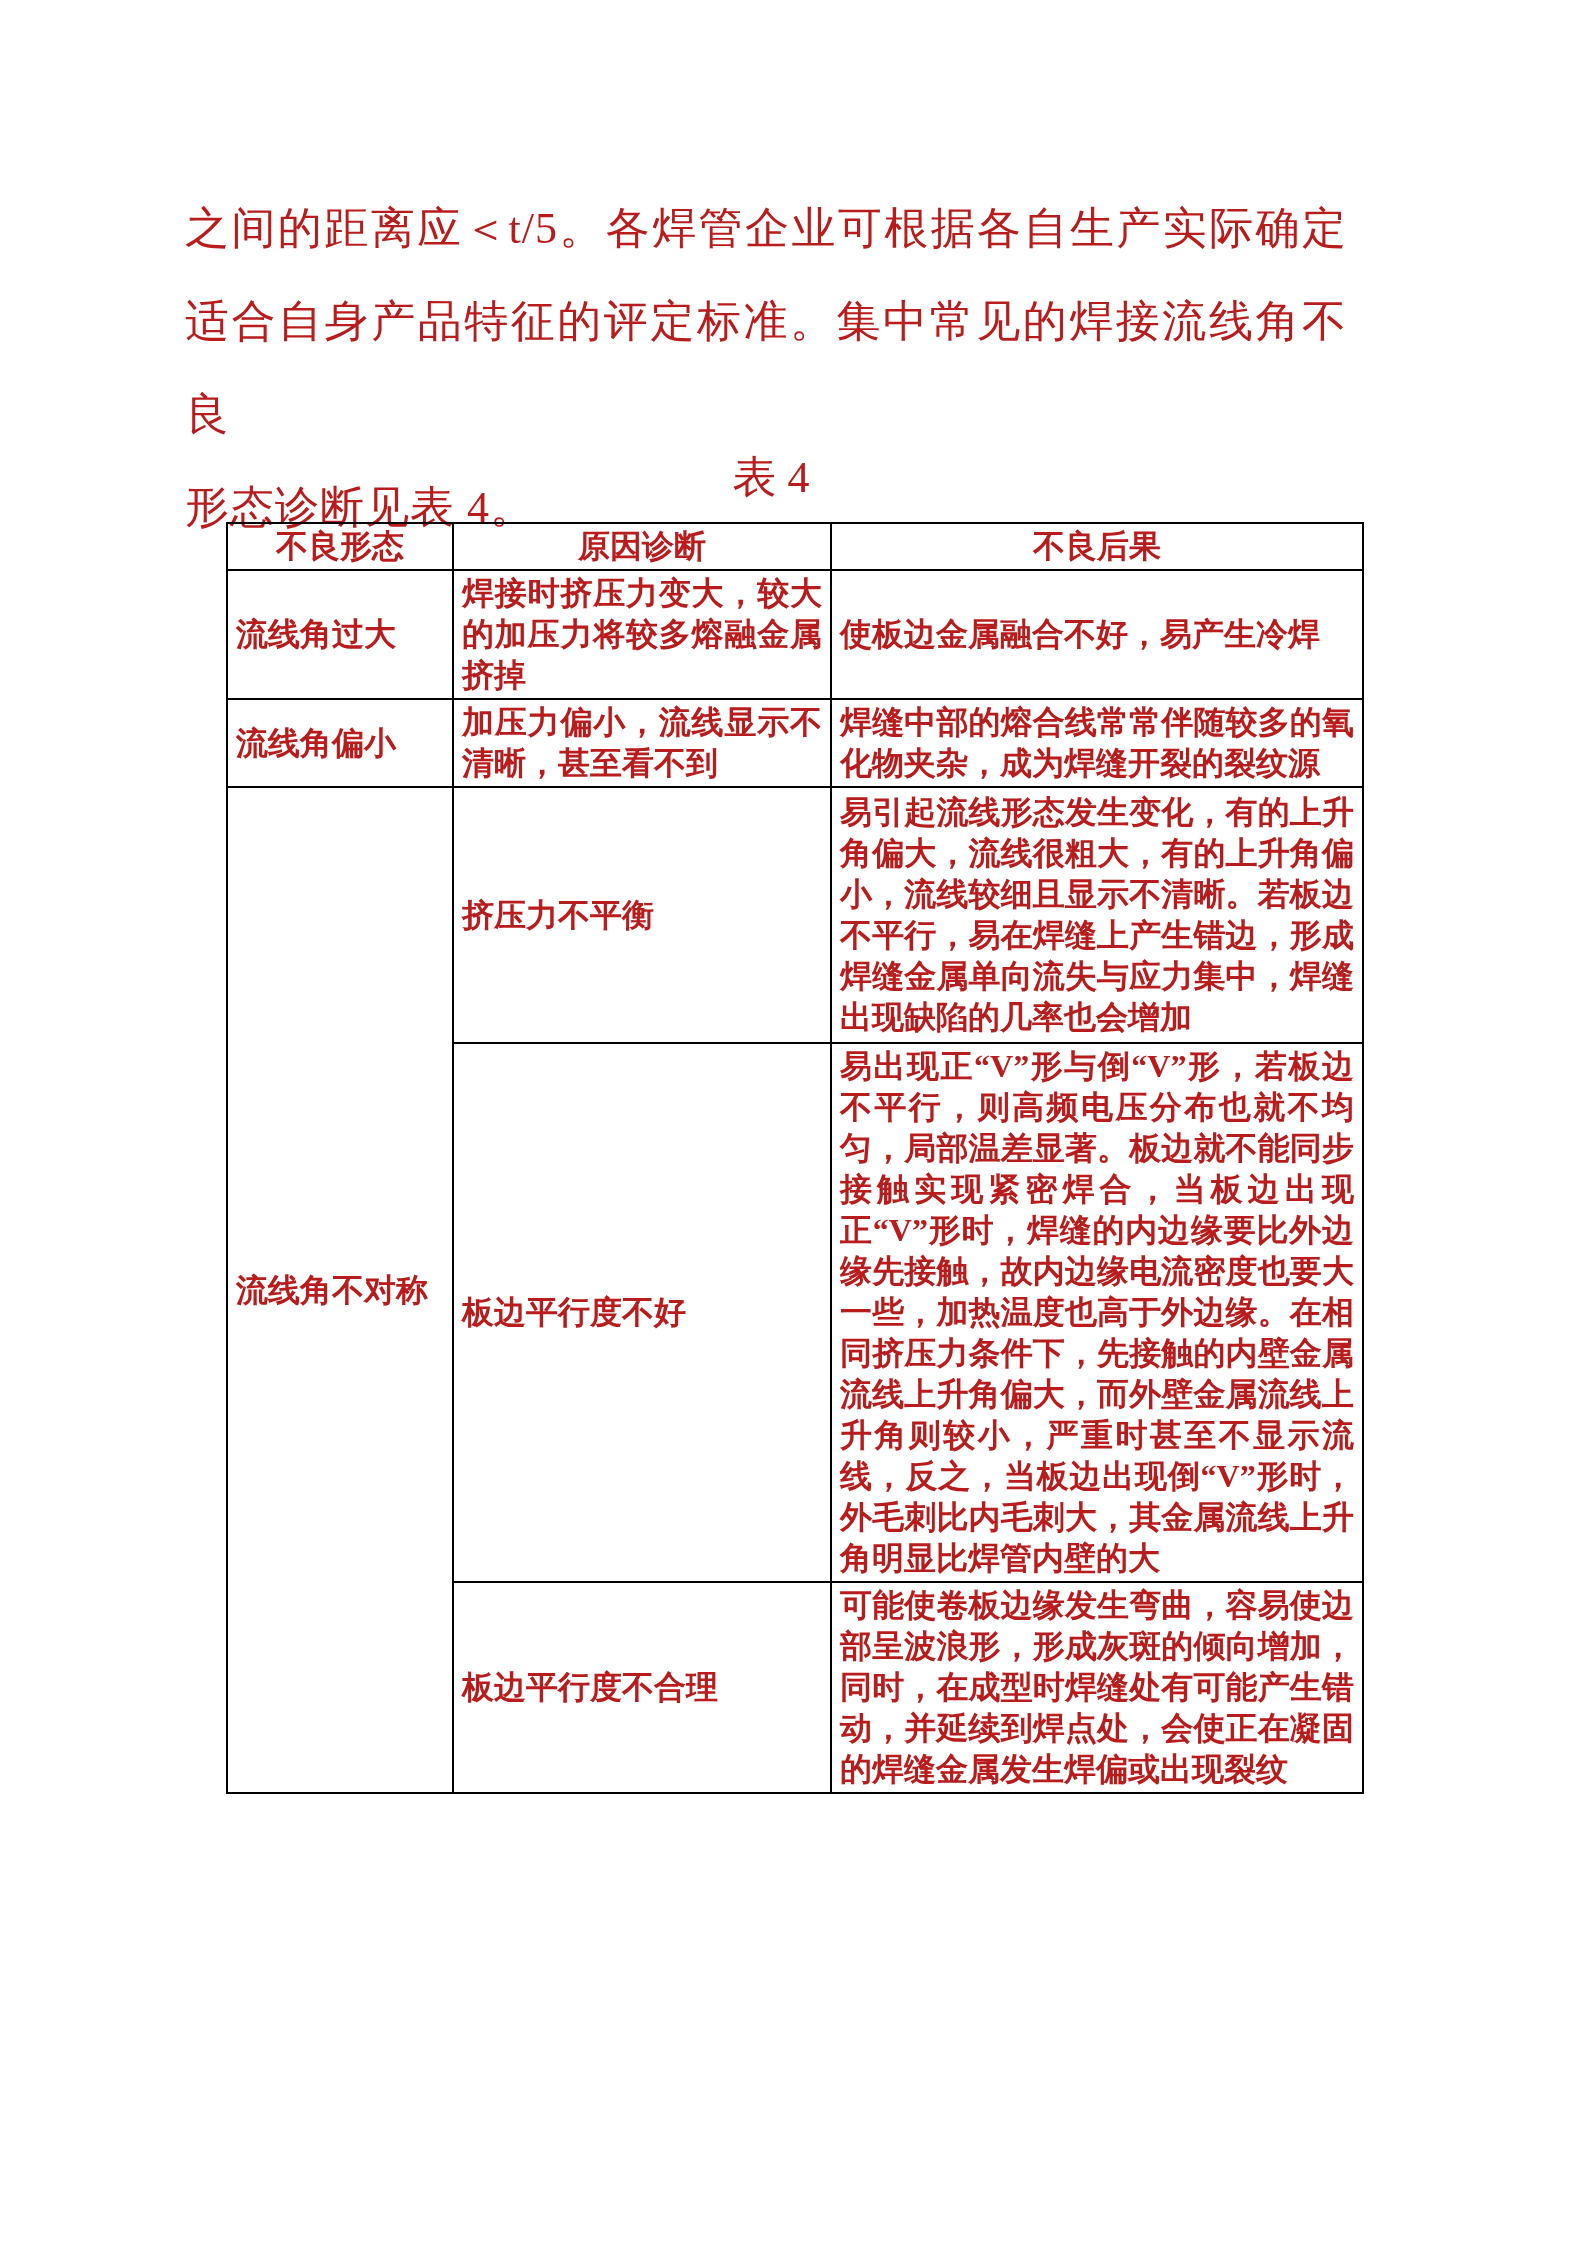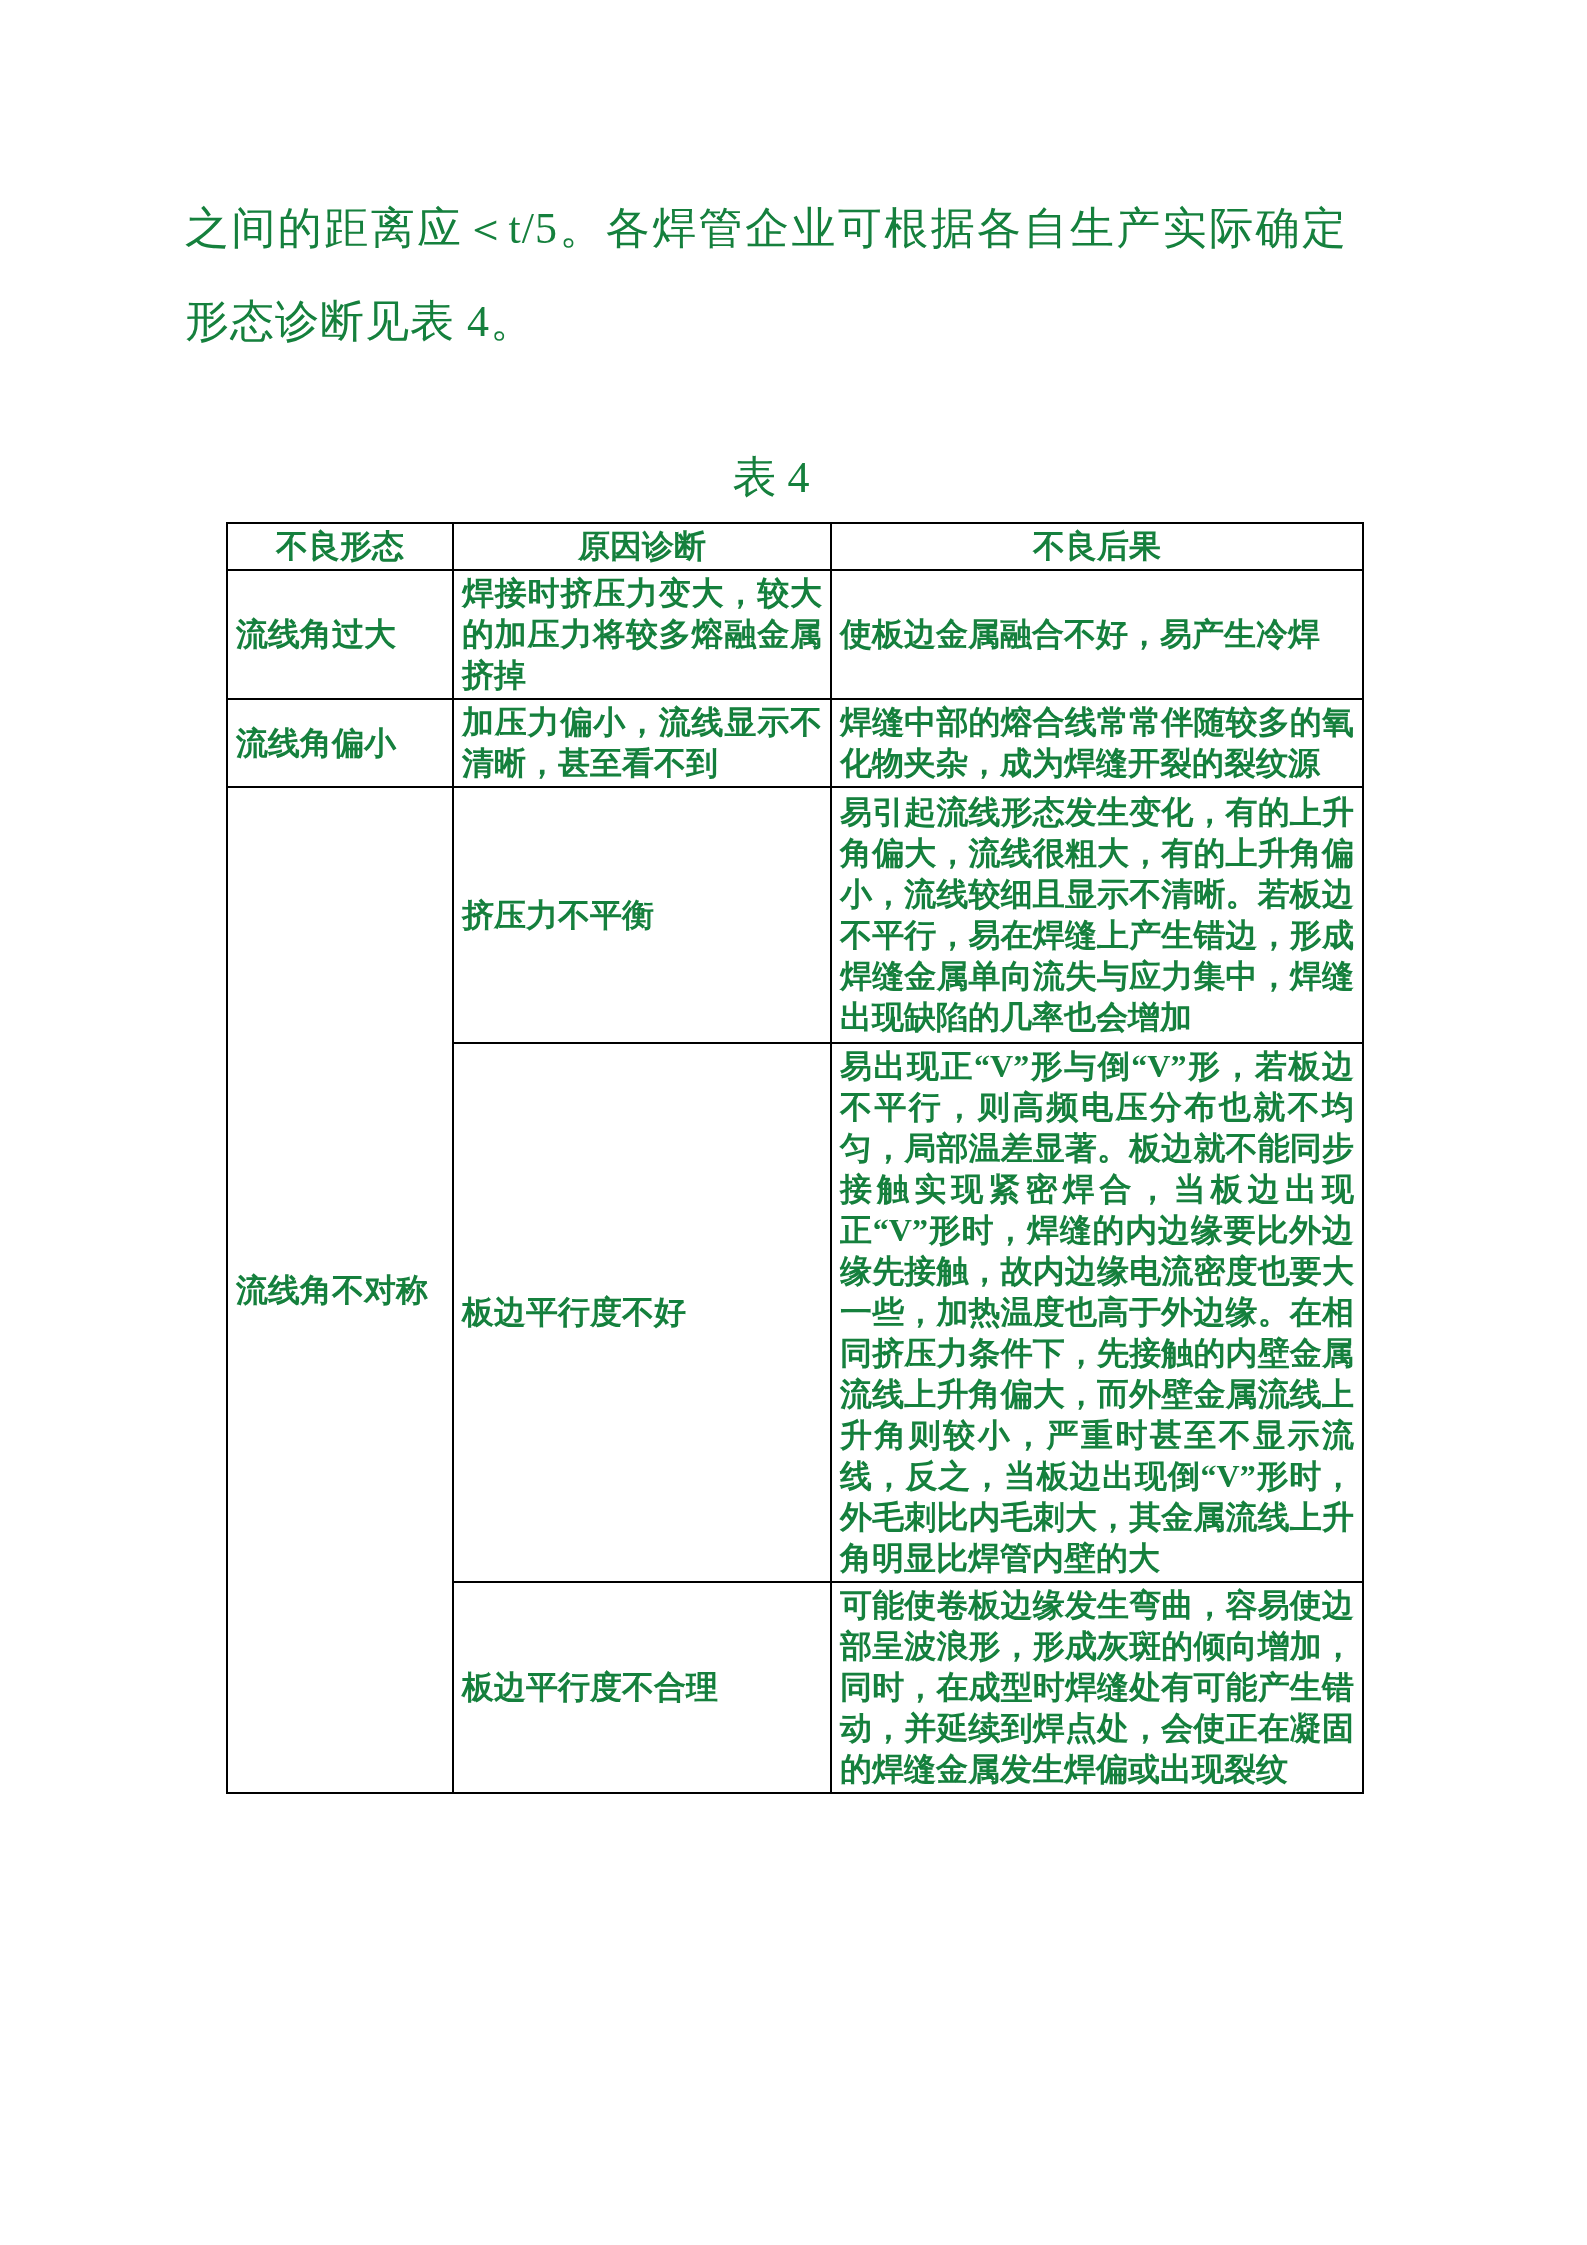--- a/index.html
+++ b/index.html
@@ -5,21 +5,21 @@
   html, body {
     margin: 0;
     padding: 0;
     background: #ffffff;
   }
   .page {
     position: relative;
     width: 1587px;
     height: 2245px;
     background: #ffffff;
-    color: #15803d;
+    color: #b91c1c;
     font-family: "Liberation Serif", "DejaVu Serif", serif;
     overflow: hidden;
   }
   
   .paragraph {
     position: absolute;
     left: 185px;
     top: 182px;
     width: 1162px;
     font-size: 44px;
@@ -95,20 +95,21 @@
   tr.r4 > td { height: 536px; }
   tr.r5 > td { height: 210px; margin-top: 40px; }
 </style>
 </head>
 <body>
 
 <div class="page">
 
   <div class="paragraph">
     <div class="pline fill">之间的距离应＜t/5。各焊管企业可根据各自生产实际确定</div>
+    <div class="pline fill">适合自身产品特征的评定标准。集中常见的焊接流线角不良</div>
     <div class="pline">形态诊断见表 4。</div>
   </div>
 
   <div class="table-caption">表 4</div>
 
   <table class="diag">
     <colgroup>
       <col class="c1">
       <col class="c2">
       <col class="c3">

